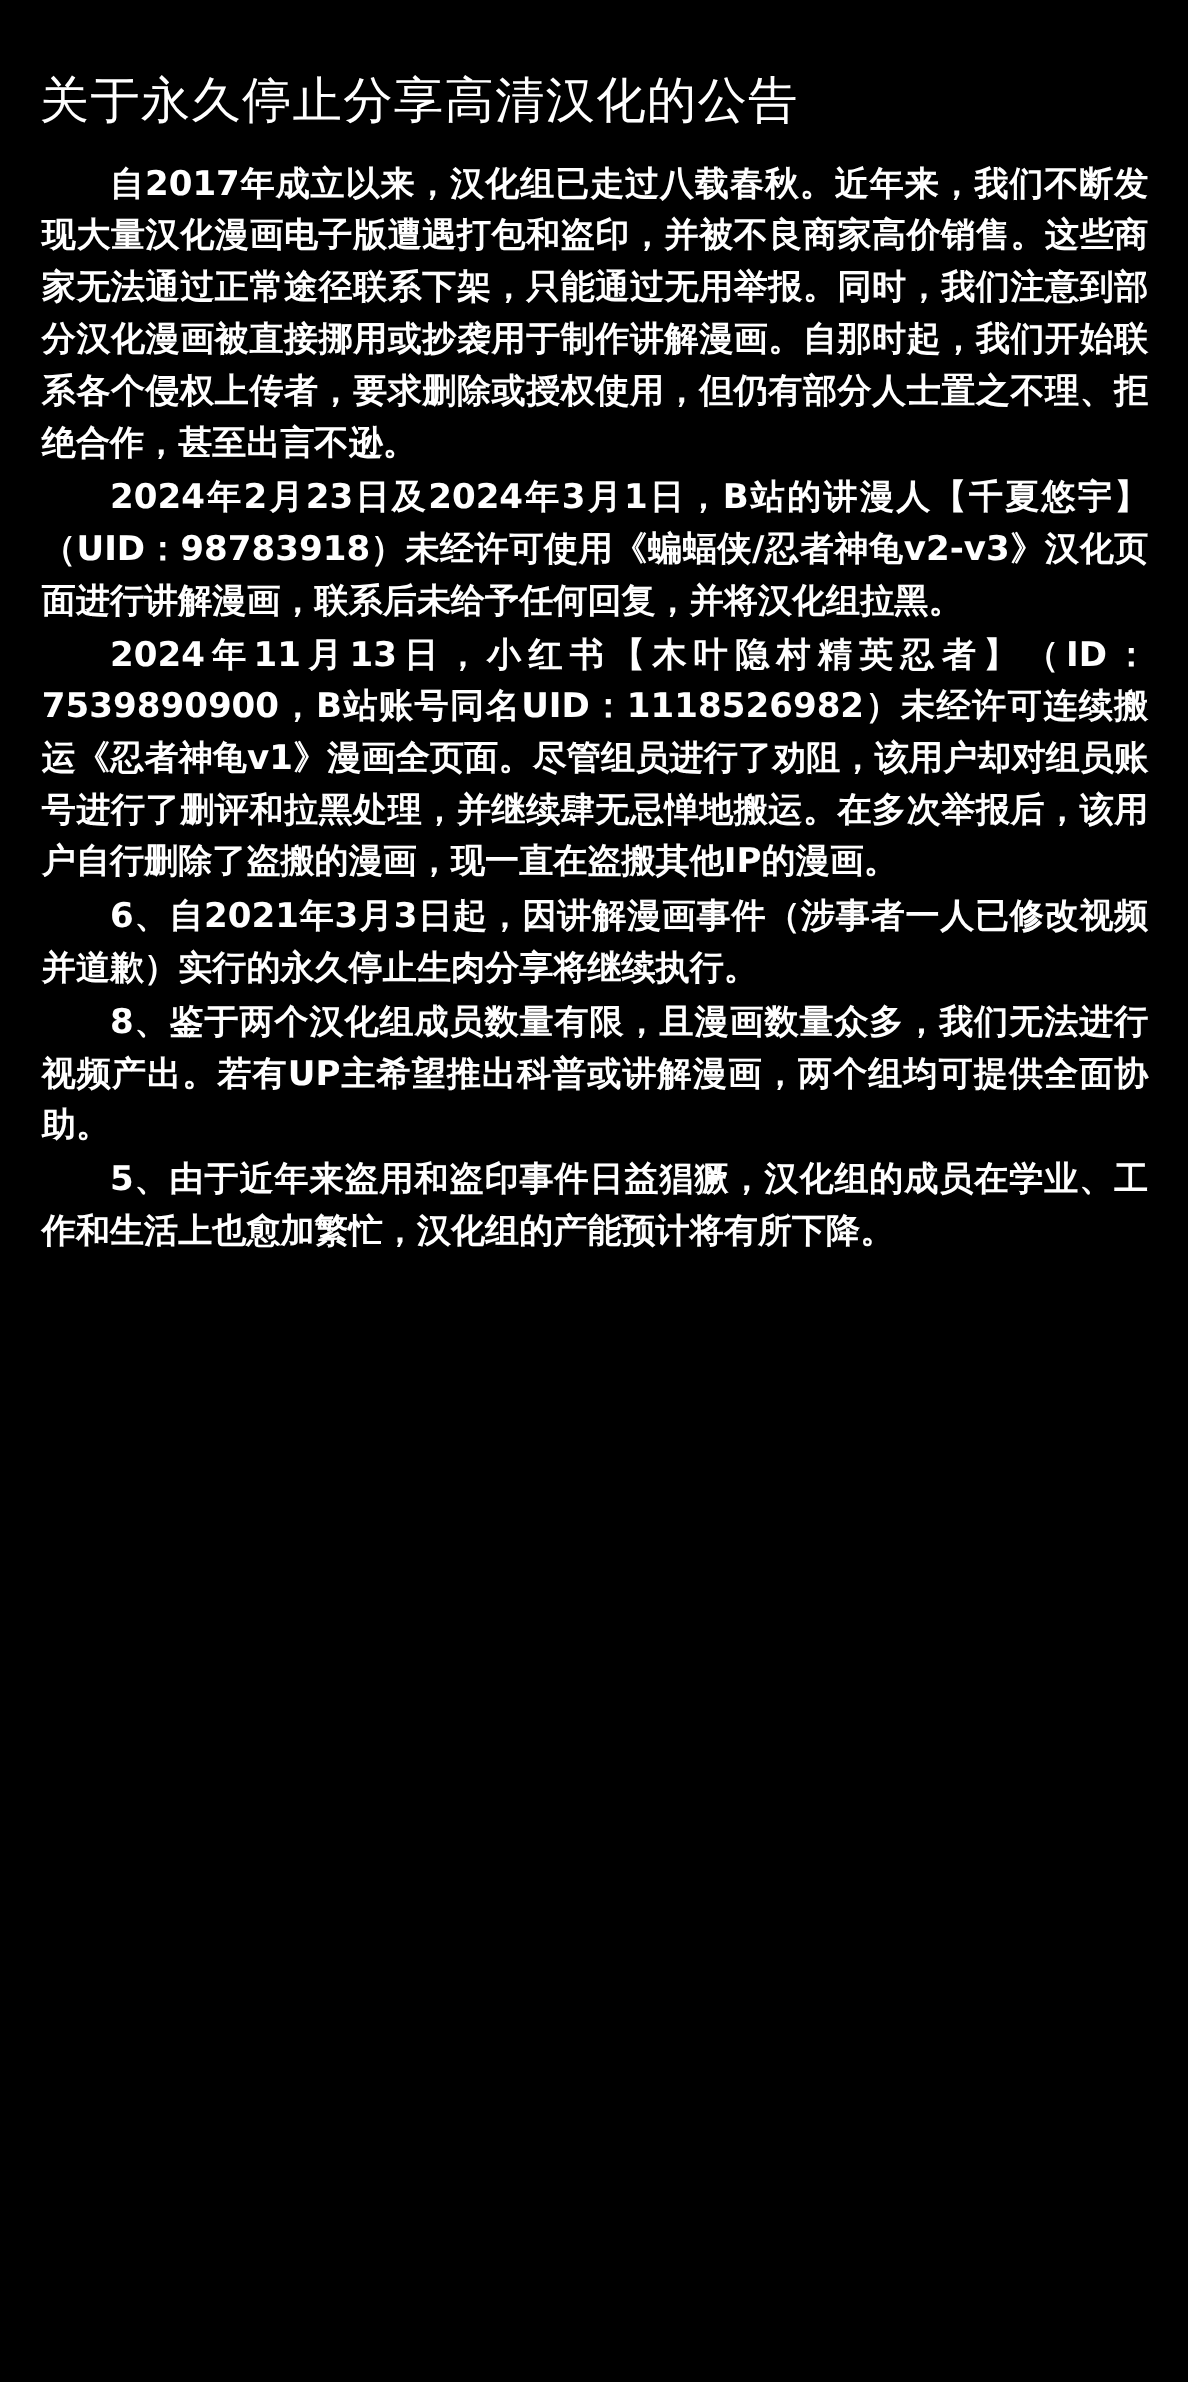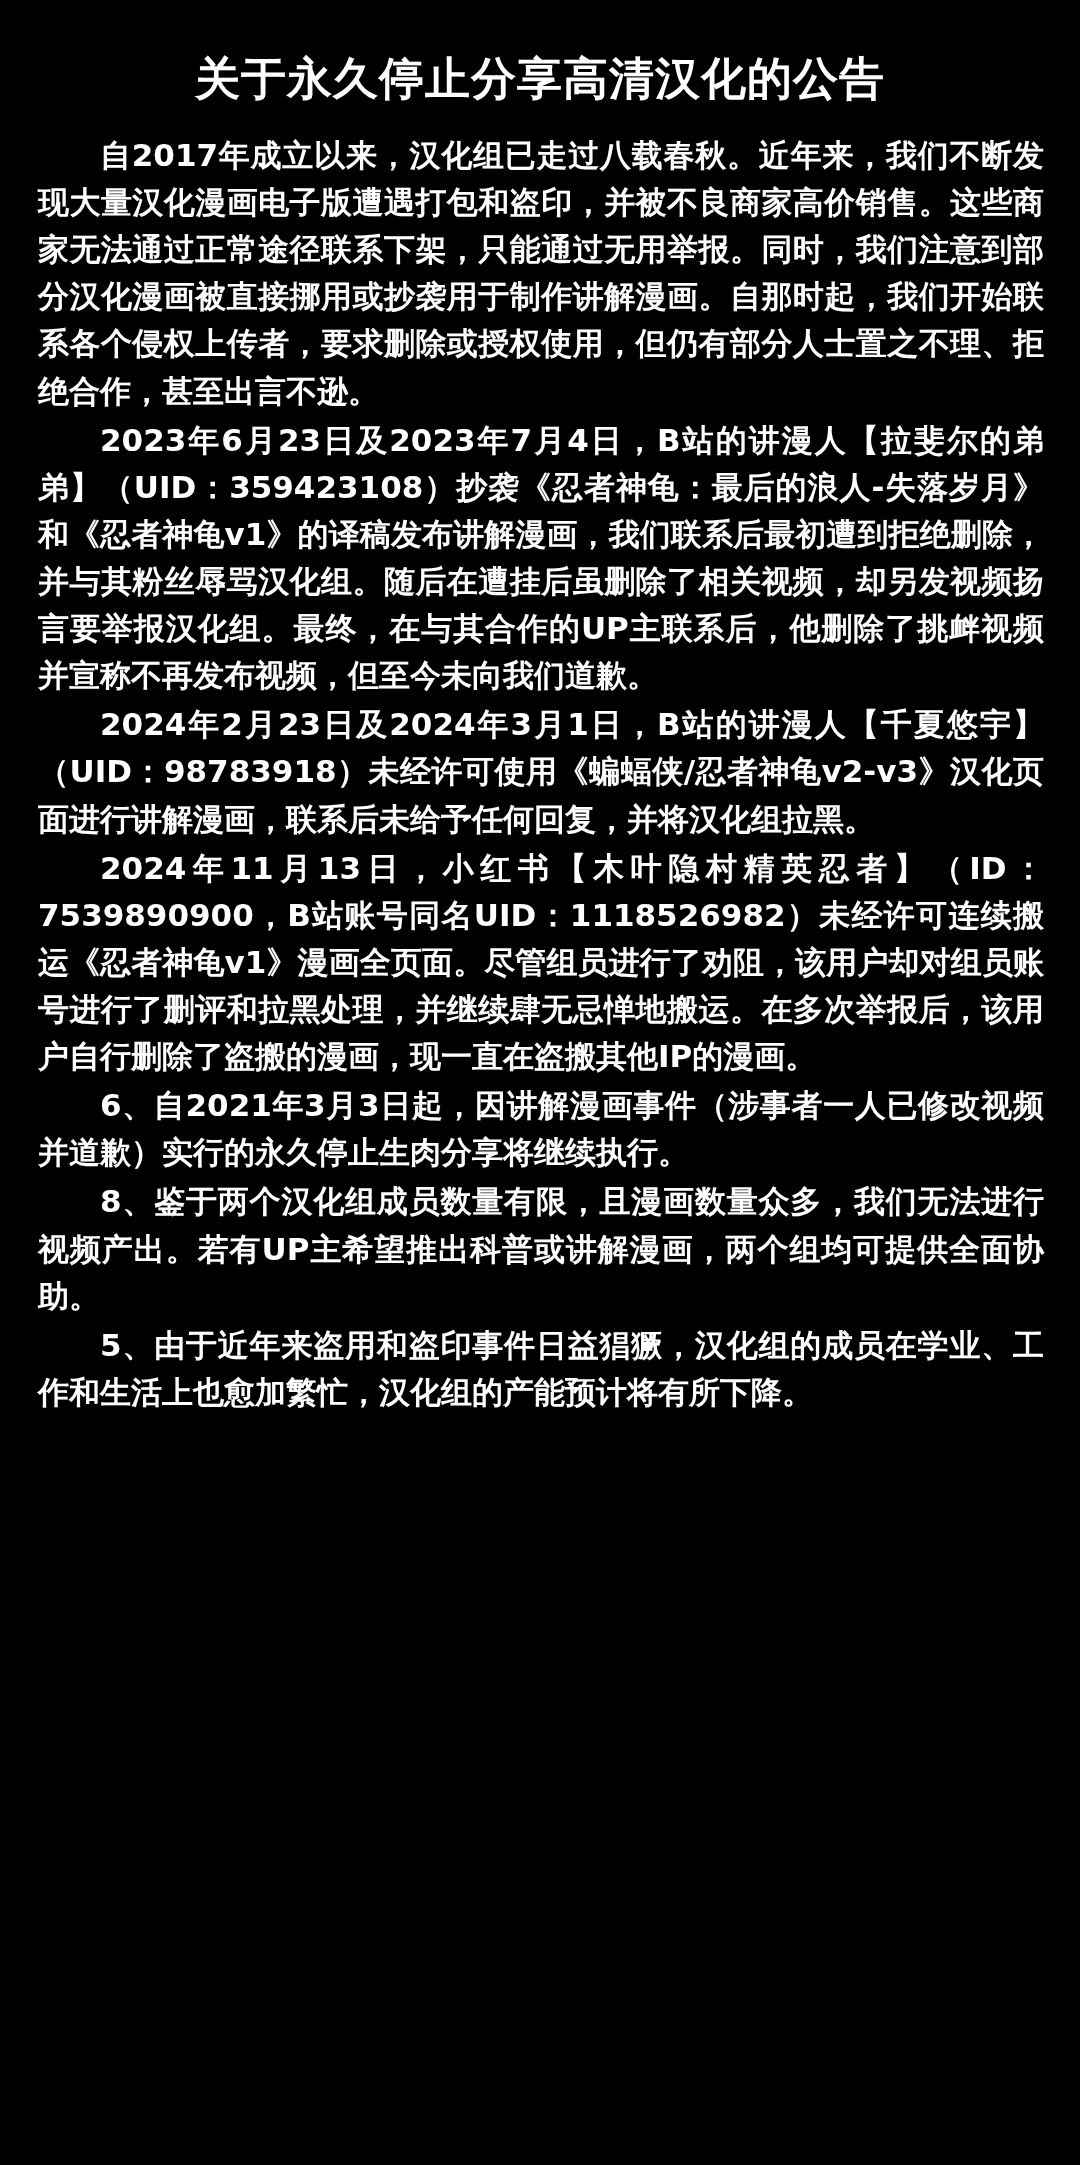--- a/index.html
+++ b/index.html
@@ -16,26 +16,26 @@
   .page {
     width: 1080px;
     min-height: 2165px;
     box-sizing: border-box;
     background: #000000;
     padding: 52px 36px 30px 36px;
     display: flex;
     flex-direction: column;
   }
   .title {
-    text-align: center;
+    text-align: left;
     font-size: 45px;
-    font-weight: bold;
+    font-weight: normal;
     letter-spacing: 1px;
     line-height: 1.2;
-    margin: 0 0 26px 0;
+    margin: 12px 0 26px 0;
     color: #ffffff;
   }
   .body {
     font-size: 31px;
     line-height: 1.52;
     font-weight: bold;
     letter-spacing: 0px;
     text-align: justify;
     text-justify: inter-ideograph;
     color: #ffffff;
@@ -47,21 +47,20 @@
 </style>
 </head>
 <body>
 
 <div class="page">
 
   <h1 class="title">关于永久停止分享高清汉化的公告</h1>
 
   <div class="body">
     <p class="para">自2017年成立以来，汉化组已走过八载春秋。近年来，我们不断发现大量汉化漫画电子版遭遇打包和盗印，并被不良商家高价销售。这些商家无法通过正常途径联系下架，只能通过无用举报。同时，我们注意到部分汉化漫画被直接挪用或抄袭用于制作讲解漫画。自那时起，我们开始联系各个侵权上传者，要求删除或授权使用，但仍有部分人士置之不理、拒绝合作，甚至出言不逊。</p>
-    <p class="para">2023年6月23日及2023年7月4日，B站的讲漫人【拉斐尔的弟弟】（UID：359423108）抄袭《忍者神龟：最后的浪人-失落岁月》和《忍者神龟v1》的译稿发布讲解漫画，我们联系后最初遭到拒绝删除，并与其粉丝辱骂汉化组。随后在遭挂后虽删除了相关视频，却另发视频扬言要举报汉化组。最终，在与其合作的UP主联系后，他删除了挑衅视频并宣称不再发布视频，但至今未向我们道歉。</p>
     <p class="para">2024年2月23日及2024年3月1日，B站的讲漫人【千夏悠宇】（UID：98783918）未经许可使用《蝙蝠侠/忍者神龟v2-v3》汉化页面进行讲解漫画，联系后未给予任何回复，并将汉化组拉黑。</p>
     <p class="para">2024年11月13日，小红书【木叶隐村精英忍者】（ID：7539890900，B站账号同名UID：1118526982）未经许可连续搬运《忍者神龟v1》漫画全页面。尽管组员进行了劝阻，该用户却对组员账号进行了删评和拉黑处理，并继续肆无忌惮地搬运。在多次举报后，该用户自行删除了盗搬的漫画，现一直在盗搬其他IP的漫画。</p>
     <p class="para">6、自2021年3月3日起，因讲解漫画事件（涉事者一人已修改视频并道歉）实行的永久停止生肉分享将继续执行。</p>
     <p class="para">8、鉴于两个汉化组成员数量有限，且漫画数量众多，我们无法进行视频产出。若有UP主希望推出科普或讲解漫画，两个组均可提供全面协助。</p>
     <p class="para">5、由于近年来盗用和盗印事件日益猖獗，汉化组的成员在学业、工作和生活上也愈加繁忙，汉化组的产能预计将有所下降。</p>
   </div>
 
 </div>
 
 </body></html>

